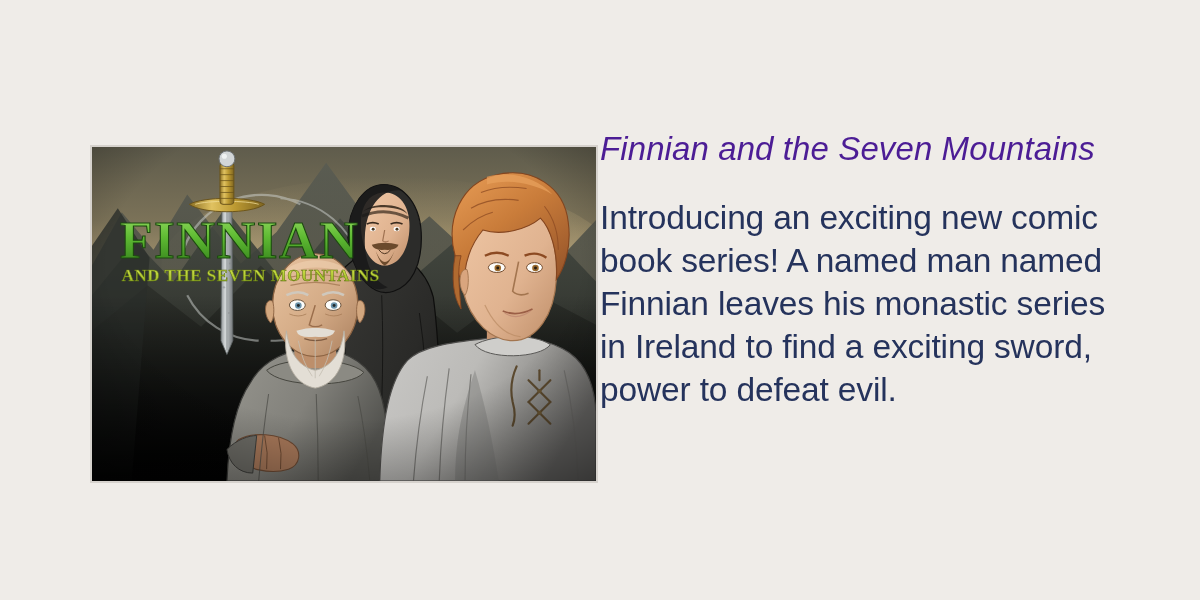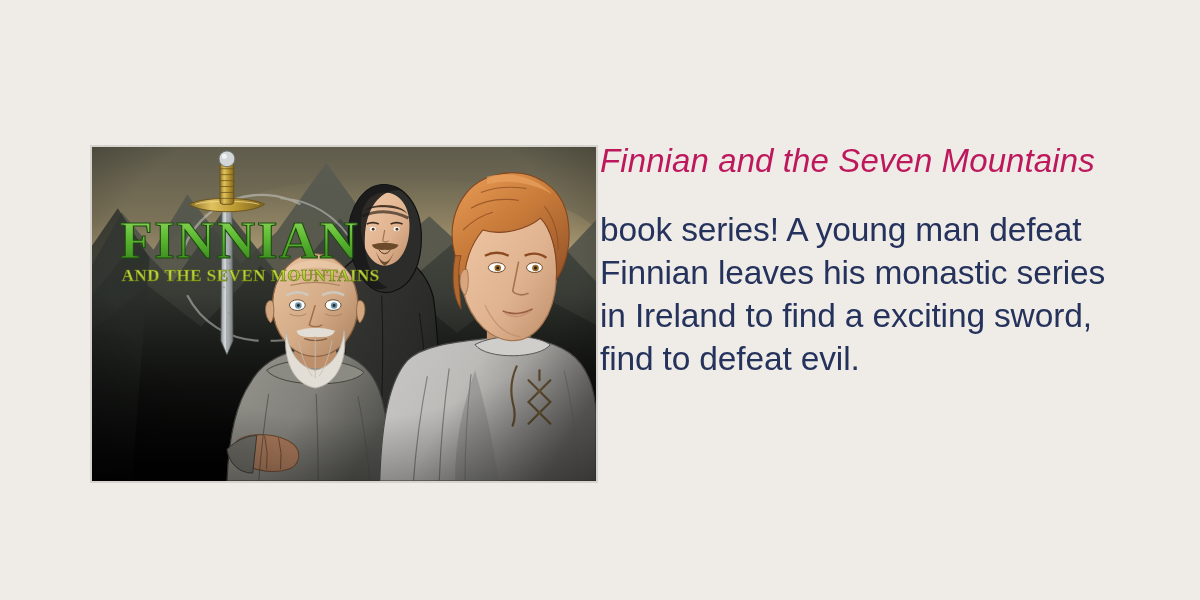--- a/index.html
+++ b/index.html
@@ -47,23 +47,23 @@
     left: 600px;
     top: 128px;
     width: 560px;
   }
   .series-title {
     font-family: "Liberation Sans", sans-serif;
     font-style: italic;
     font-weight: 400;
     font-size: 33px;
     line-height: 42px;
-    color: #be185d;
+    color: #4c1d95;
     letter-spacing: 0.1px;
-    margin: 12px 0 26px 0;
+    margin: 0 0 26px 0;
     white-space: nowrap;
   }
   .series-desc {
     font-family: "Liberation Sans", sans-serif;
     font-weight: 400;
     font-size: 33.5px;
     line-height: 43px;
     color: #25335c;
     margin: 0;
     letter-spacing: -0.15px;
@@ -397,20 +397,21 @@
 
         <rect x="0" y="0" width="508" height="338" fill="url(#vig)"></rect>
       </svg>
     </div>
   </figure>
 
   <div class="text-col">
     <h2 class="series-title">Finnian and the Seven Mountains</h2>
 
     <p class="series-desc">
-      <span class="ln">book series! A young man defeat</span>
+      <span class="ln">Introducing an exciting new comic</span>
+      <span class="ln">book series! A named man named</span>
       <span class="ln">Finnian leaves his monastic series</span>
       <span class="ln">in Ireland to find a exciting sword,</span>
-      <span class="ln">find to defeat evil.</span>
+      <span class="ln">power to defeat evil.</span>
     </p>
   </div>
 
 </div>
 
 </body></html>

